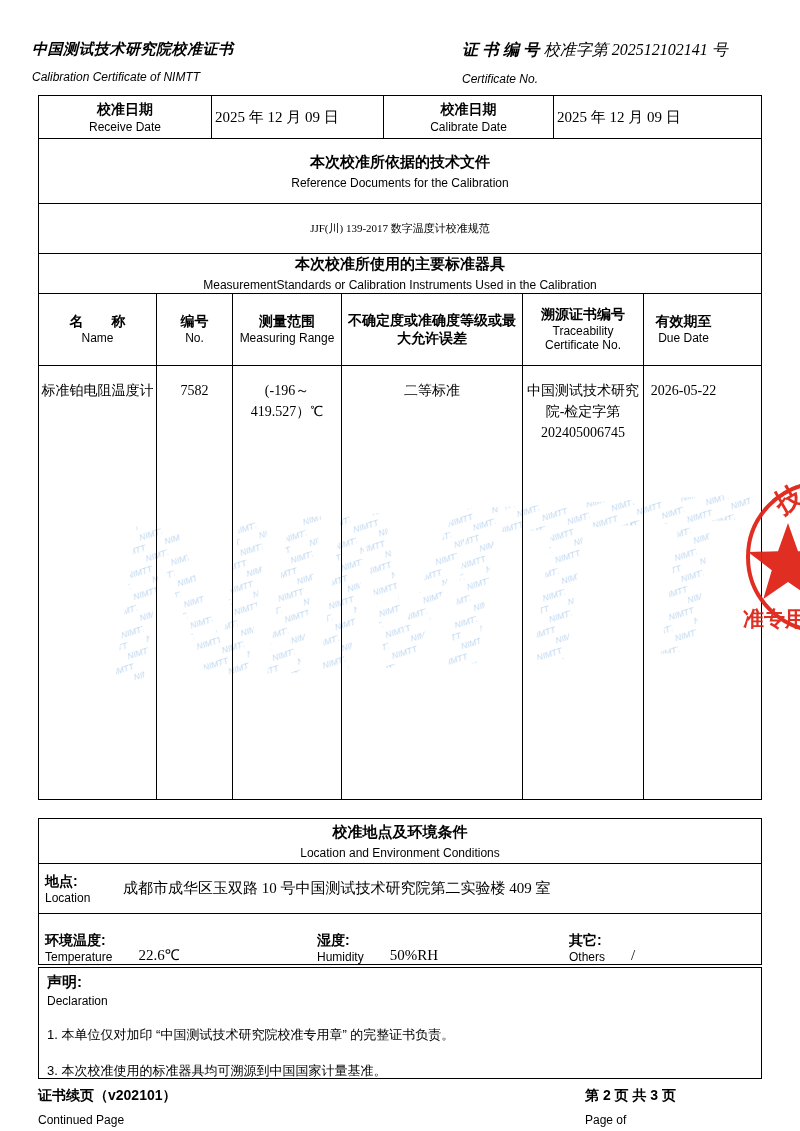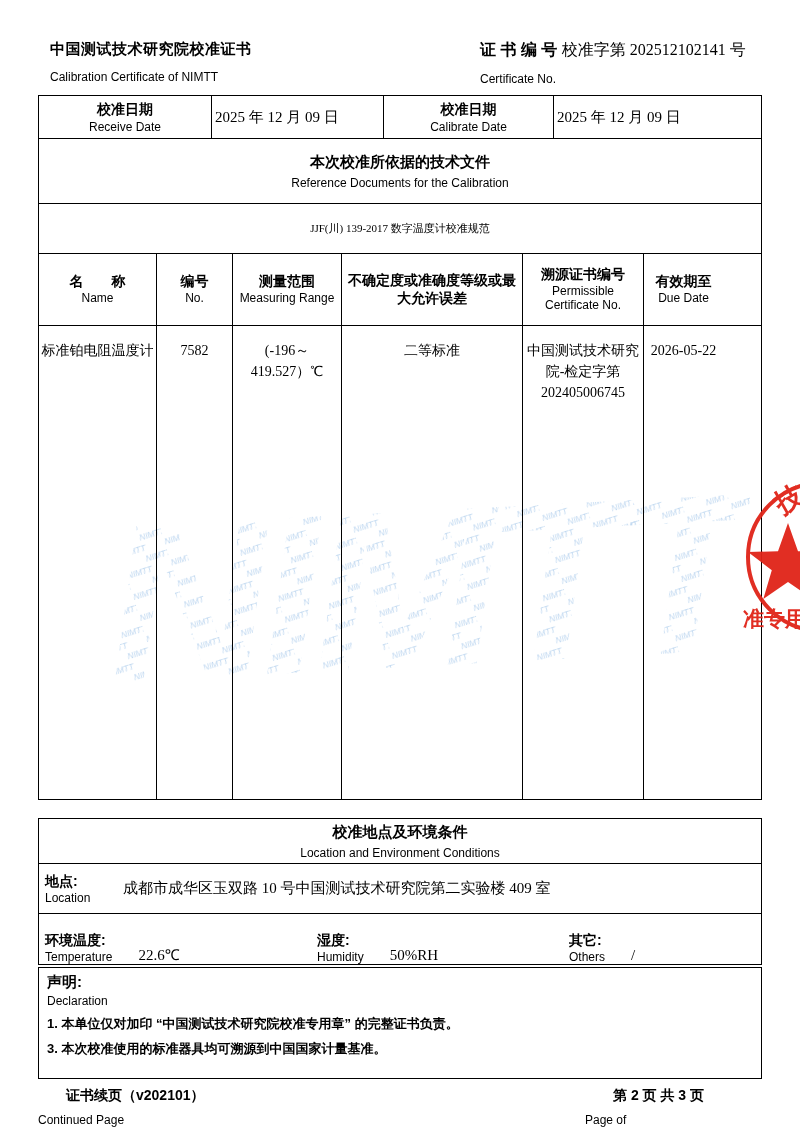--- a/index.html
+++ b/index.html
@@ -22,21 +22,21 @@
   
   .stamp {
     position: absolute; left: 742px; top: 479px;
     width: 180px; height: 162px;
     z-index: 3; pointer-events: none; opacity: 0.95;
   }
 
   .content { position: relative; z-index: 1; }
 
   
-  .hdr { display: flex; padding: 40px 38px 0 50px; }
+  .hdr { display: flex; padding: 40px 38px 0 32px; font-style: italic; }
   .hdr-left { width: 430px; }
   .hdr-right { flex: 1; }
   .t-cn { font-size: 15px; font-weight: bold; letter-spacing: 0.5px; }
   .t-en { font-size: 12px; margin-top: 11px; }
   .certline { font-size: 16px; }
   .certline .lbl { font-weight: bold; }
   .certline .val { font-family: "Liberation Serif", serif; }
 
   
   .tbl { margin: 0 38px; border: 1px solid #000; background: transparent; }
@@ -80,27 +80,27 @@
   .locval { font-family: "Liberation Serif", serif; font-size: 15px; margin-left: 8px; align-self: center; }
   .r-env { height: 50px; display: flex; }
   .envgrp { display: flex; align-items: flex-end; }
   .envgrp .val { font-family: "Liberation Serif", serif; font-size: 15px; margin-left: 26px; }
   .g1 { width: 272px; } .g2 { width: 252px; } .g3 { flex: 1; }
 
   
   .tbl-dec { margin-top: 2px; height: 112px; padding: 5px 8px; box-sizing: border-box; }
   .dec-cn { font-size: 15px; font-weight: bold; }
   .dec-en { font-size: 12px; margin-top: 2px; }
-  .dec-item { font-size: 13px; font-weight: bold; margin-top: 7px; }
+  .dec-item { font-size: 13px; font-weight: normal; margin-top: 18px; }
 
   
   .footer { display: flex; margin: 8px 38px 0 38px; width: 684px; }
   .f-left { flex: 1; }
   .f-right { width: 137px; }
-  .f-cn { font-size: 14px; font-weight: bold; margin-left: 28px; }
+  .f-cn { font-size: 14px; font-weight: bold; }
   .f-en { font-size: 12px; margin-top: 8px; }
 </style>
 </head>
 <body>
 
 <div class="page">
 
   <div class="watermark">
     <svg width="650" height="270" viewBox="0 0 650 270">
       <defs>
@@ -144,40 +144,44 @@
         <div class="c c-dval serif" style="width:169px">2025 年 12 月 09 日</div>
       </div>
 
       <div class="row r-sec r-refhdr">
         <div class="sec-cn">本次校准所依据的技术文件</div>
         <div class="sec-en">Reference Documents for the Calibration</div>
       </div>
 
       <div class="row r-ref serif" style="font-size:11px">JJF(川) 139-2017 数字温度计校准规范</div>
 
+      <div class="row r-sec r-stdhdr">
+        <div class="sec-cn">本次校准所使用的主要标准器具</div>
+        <div class="sec-en">MeasurementStandards or Calibration Instruments Used in the Calibration</div>
+      </div>
 
       <div class="row r-colhdr">
         <div class="c" style="width:118px">
           <div class="cn-b">名　　称</div>
           <div class="en-s">Name</div>
         </div>
         <div class="c" style="width:76px">
           <div class="cn-b">编号</div>
           <div class="en-s">No.</div>
         </div>
         <div class="c" style="width:109px">
           <div class="cn-b">测量范围</div>
           <div class="en-s">Measuring Range</div>
         </div>
         <div class="c" style="width:181px">
           <div class="cn-b">不确定度或准确度等级或最大允许误差</div>
         </div>
         <div class="c" style="width:121px">
           <div class="cn-b">溯源证书编号</div>
-          <div class="en-s">Permissible Certificate No.</div>
+          <div class="en-s">Traceability Certificate No.</div>
         </div>
         <div class="c" style="width:79px">
           <div class="cn-b">有效期至</div>
           <div class="en-s">Due Date</div>
         </div>
       </div>
 
       <div class="row r-body">
         <div class="c serif" style="width:118px">标准铂电阻温度计</div>
         <div class="c serif" style="width:76px">7582</div>

